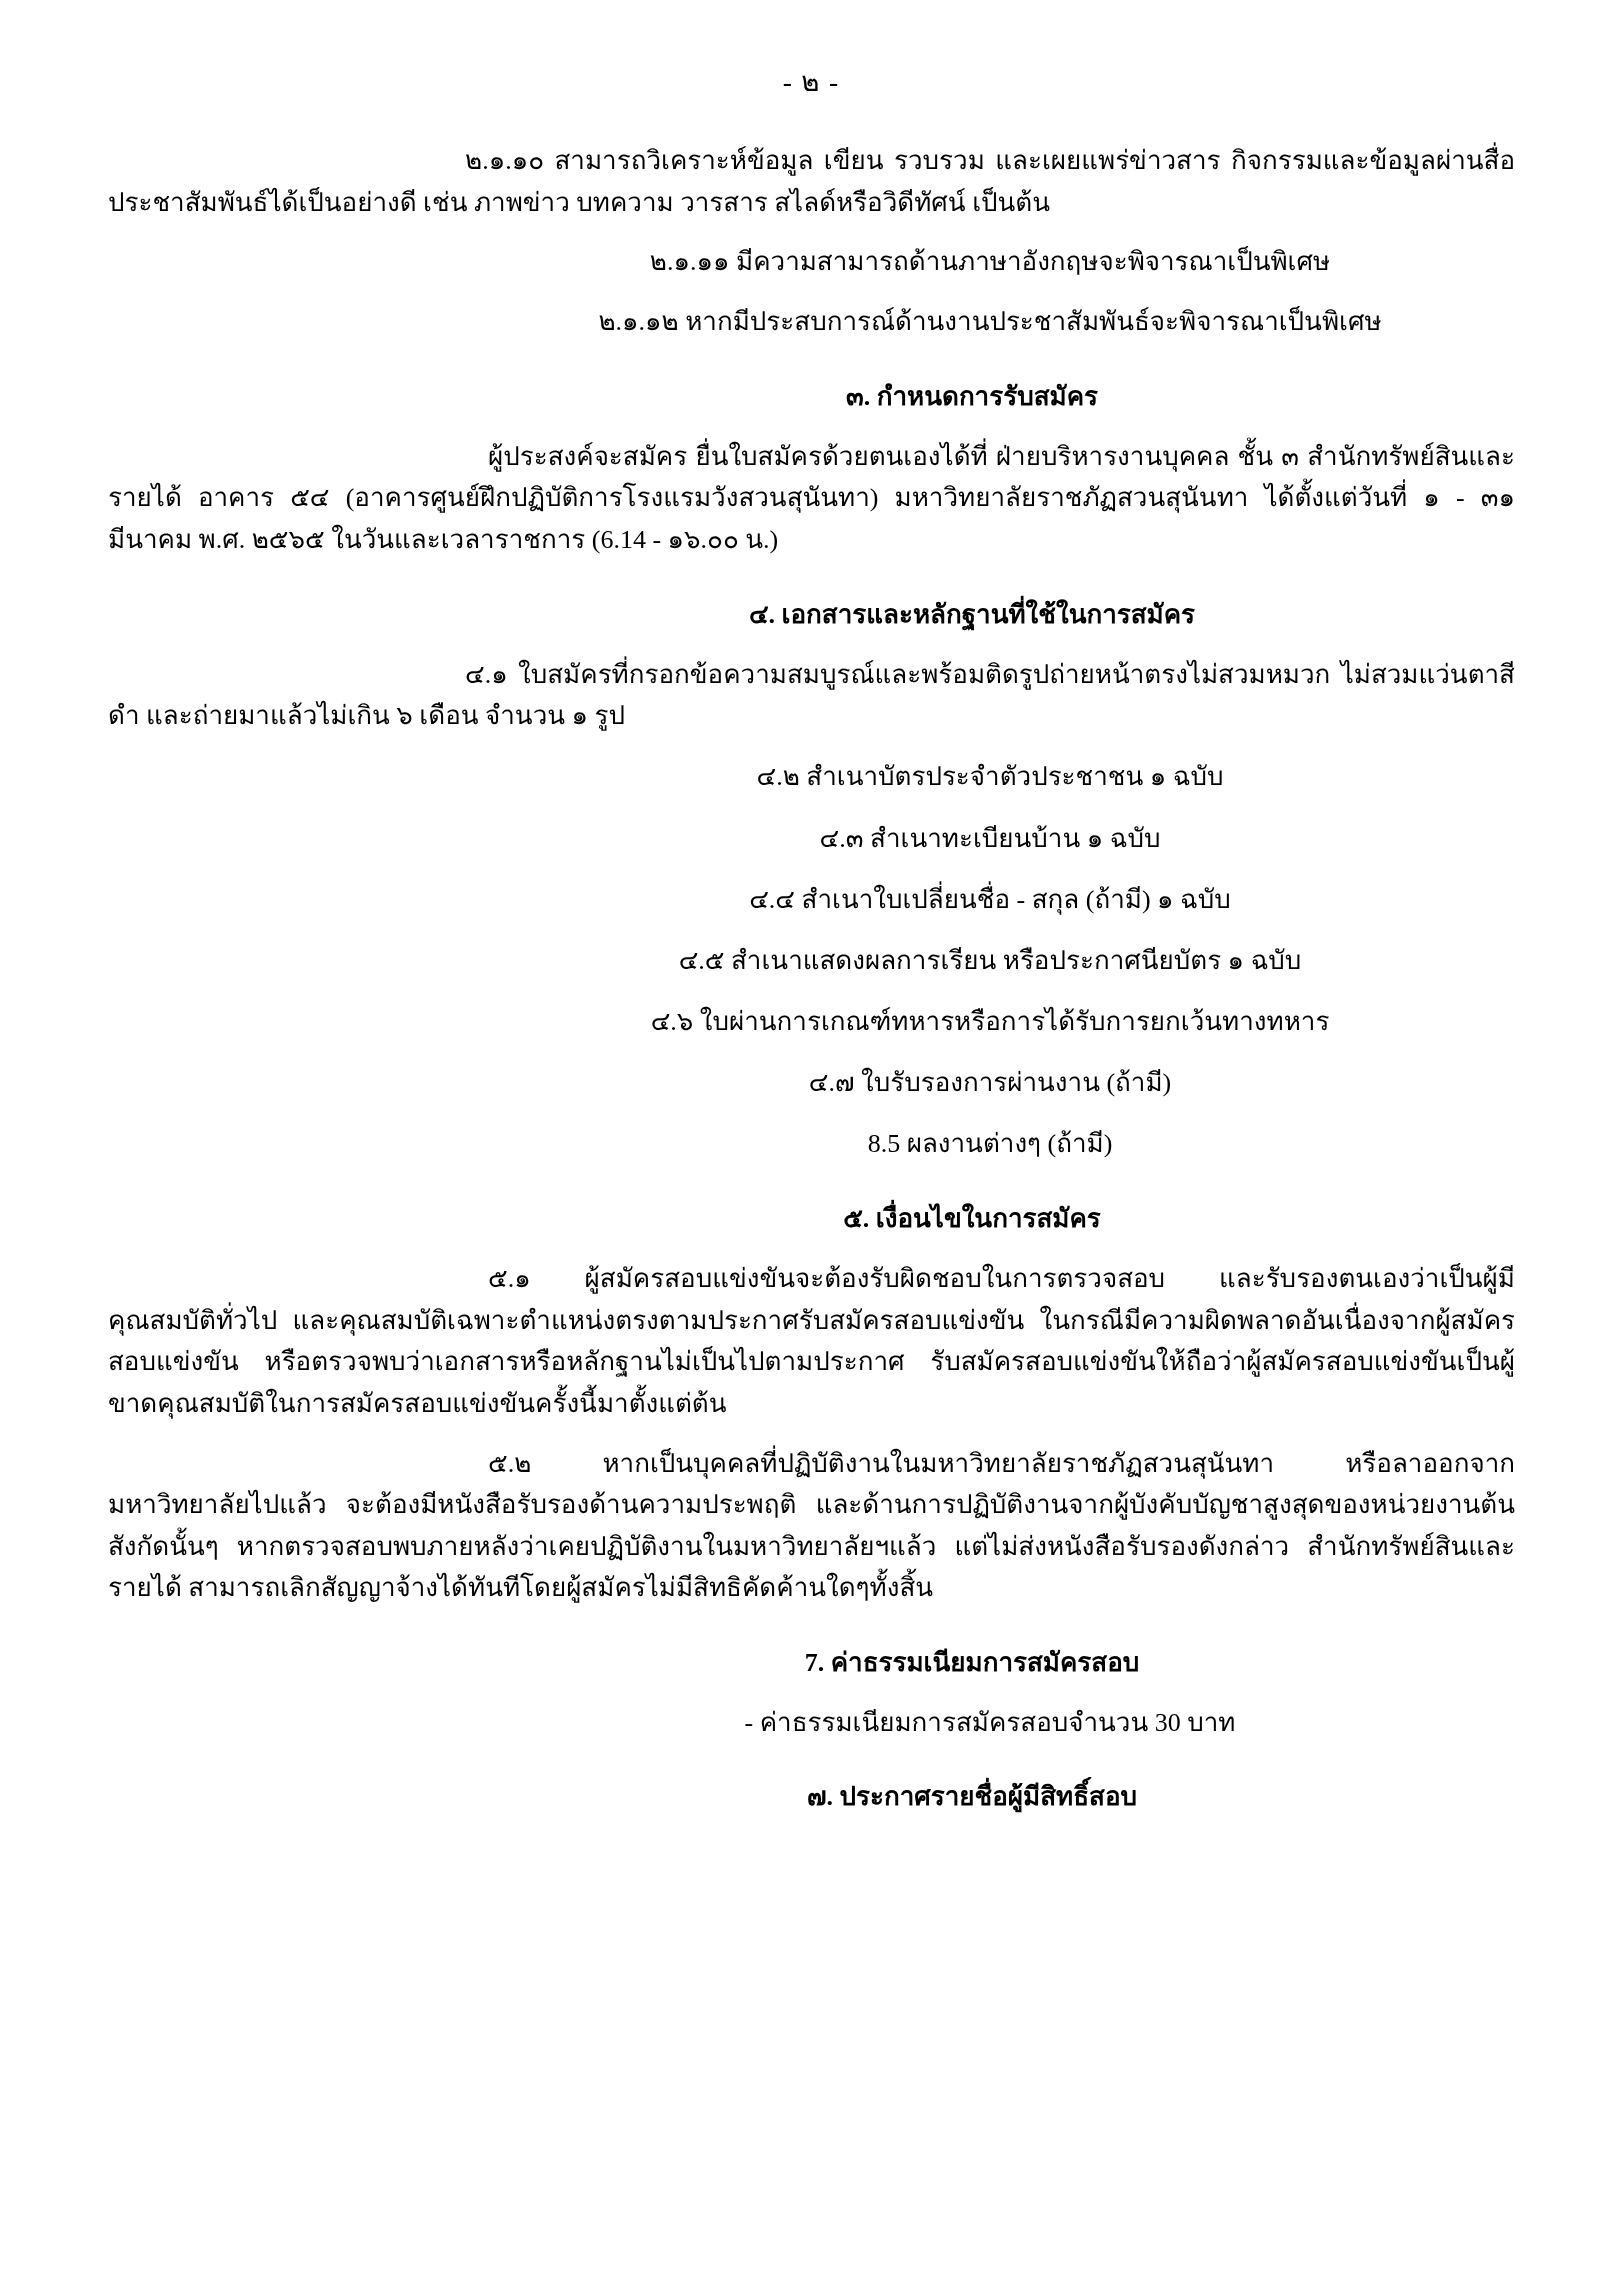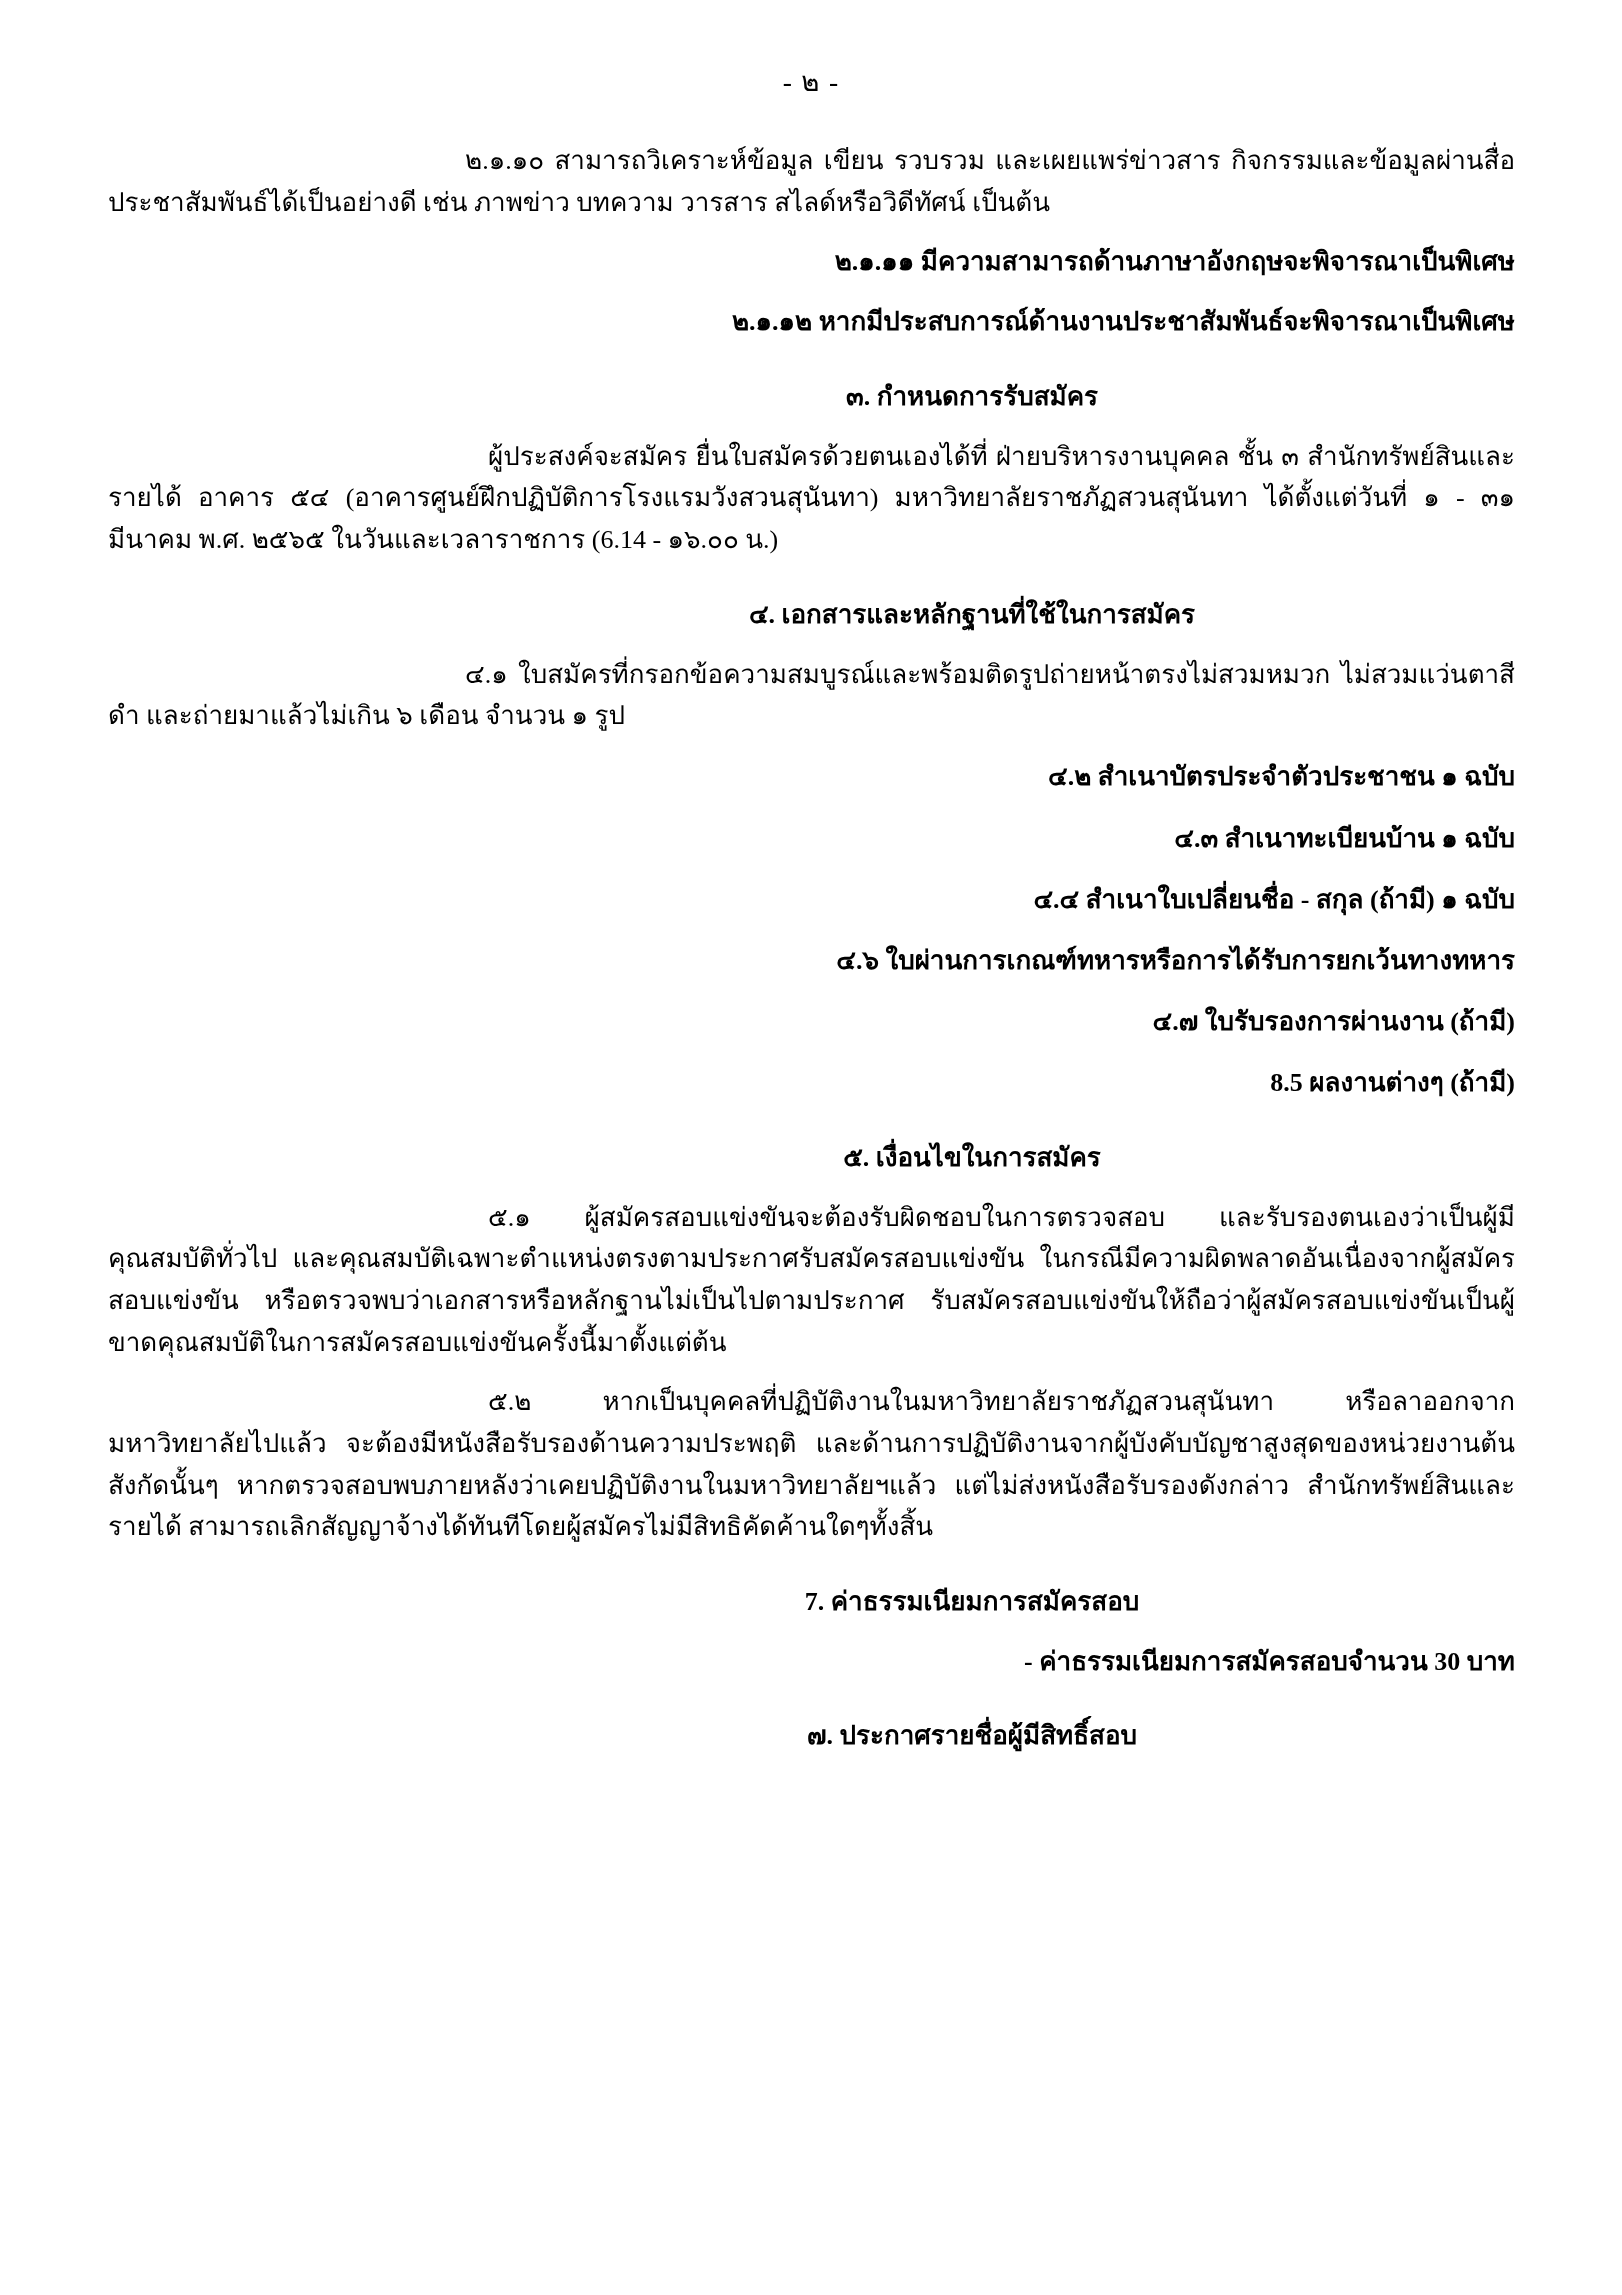--- a/index.html
+++ b/index.html
@@ -25,21 +25,21 @@
     padding: 0 107px 0 108px;
   }
   .para {
     margin: 0 0 18.3px 0;
     text-align: justify;
   }
   .first-block { margin-top: 36px; }
   .indent-item   { text-indent: 357px; }  
   .indent-para   { text-indent: 380px; }  
   .indent-light  { text-indent: 334px; }  
-  .single { text-align: right; font-weight: bold; }
+  .single { text-align: center; }
   .section-heading {
     font-weight: bold;
     margin: 33px 0 18.3px 321px;
     text-align: center;
     text-indent: 0;
   }
   .sub-list .para { margin-bottom: 19.6px; }
 </style>
 </head>
 <body>
@@ -60,20 +60,21 @@
 
     <div class="para indent-para">ผู้ประสงค์จะสมัคร ยื่นใบสมัครด้วยตนเองได้ที่ ฝ่ายบริหารงานบุคคล ชั้น ๓ สำนักทรัพย์สินและรายได้ อาคาร ๕๔ (อาคารศูนย์ฝึกปฏิบัติการโรงแรมวังสวนสุนันทา) มหาวิทยาลัยราชภัฏสวนสุนันทา ได้ตั้งแต่วันที่ ๑ - ๓๑ มีนาคม พ.ศ. ๒๕๖๕ ในวันและเวลาราชการ (6.14 - ๑๖.๐๐ น.)</div>
 
     <div class="para section-heading">๔. เอกสารและหลักฐานที่ใช้ในการสมัคร</div>
 
     <div class="sub-list">
       <div class="para indent-item">๔.๑ ใบสมัครที่กรอกข้อความสมบูรณ์และพร้อมติดรูปถ่ายหน้าตรงไม่สวมหมวก ไม่สวมแว่นตาสีดำ และถ่ายมาแล้วไม่เกิน ๖ เดือน จำนวน ๑ รูป</div>
       <div class="para indent-item single">๔.๒ สำเนาบัตรประจำตัวประชาชน ๑ ฉบับ</div>
       <div class="para indent-item single">๔.๓ สำเนาทะเบียนบ้าน ๑ ฉบับ</div>
       <div class="para indent-item single">๔.๔ สำเนาใบเปลี่ยนชื่อ - สกุล (ถ้ามี) ๑ ฉบับ</div>
+      <div class="para indent-item single">๔.๕ สำเนาแสดงผลการเรียน หรือประกาศนียบัตร ๑ ฉบับ</div>
       <div class="para indent-item single">๔.๖ ใบผ่านการเกณฑ์ทหารหรือการได้รับการยกเว้นทางทหาร</div>
       <div class="para indent-item single">๔.๗ ใบรับรองการผ่านงาน (ถ้ามี)</div>
       <div class="para indent-item single">8.5 ผลงานต่างๆ (ถ้ามี)</div>
     </div>
 
     <div class="para section-heading">๕. เงื่อนไขในการสมัคร</div>
 
     <div class="para indent-para">๕.๑ ผู้สมัครสอบแข่งขันจะต้องรับผิดชอบในการตรวจสอบ และรับรองตนเองว่าเป็นผู้มีคุณสมบัติทั่วไป และคุณสมบัติเฉพาะตำแหน่งตรงตามประกาศรับสมัครสอบแข่งขัน ในกรณีมีความผิดพลาดอันเนื่องจากผู้สมัครสอบแข่งขัน หรือตรวจพบว่าเอกสารหรือหลักฐานไม่เป็นไปตามประกาศ รับสมัครสอบแข่งขันให้ถือว่าผู้สมัครสอบแข่งขันเป็นผู้ขาดคุณสมบัติในการสมัครสอบแข่งขันครั้งนี้มาตั้งแต่ต้น</div>
 
     <div class="para indent-para">๕.๒ หากเป็นบุคคลที่ปฏิบัติงานในมหาวิทยาลัยราชภัฏสวนสุนันทา หรือลาออกจากมหาวิทยาลัยไปแล้ว จะต้องมีหนังสือรับรองด้านความประพฤติ และด้านการปฏิบัติงานจากผู้บังคับบัญชาสูงสุดของหน่วยงานต้นสังกัดนั้นๆ หากตรวจสอบพบภายหลังว่าเคยปฏิบัติงานในมหาวิทยาลัยฯแล้ว แต่ไม่ส่งหนังสือรับรองดังกล่าว สำนักทรัพย์สินและรายได้ สามารถเลิกสัญญาจ้างได้ทันทีโดยผู้สมัครไม่มีสิทธิคัดค้านใดๆทั้งสิ้น</div>

